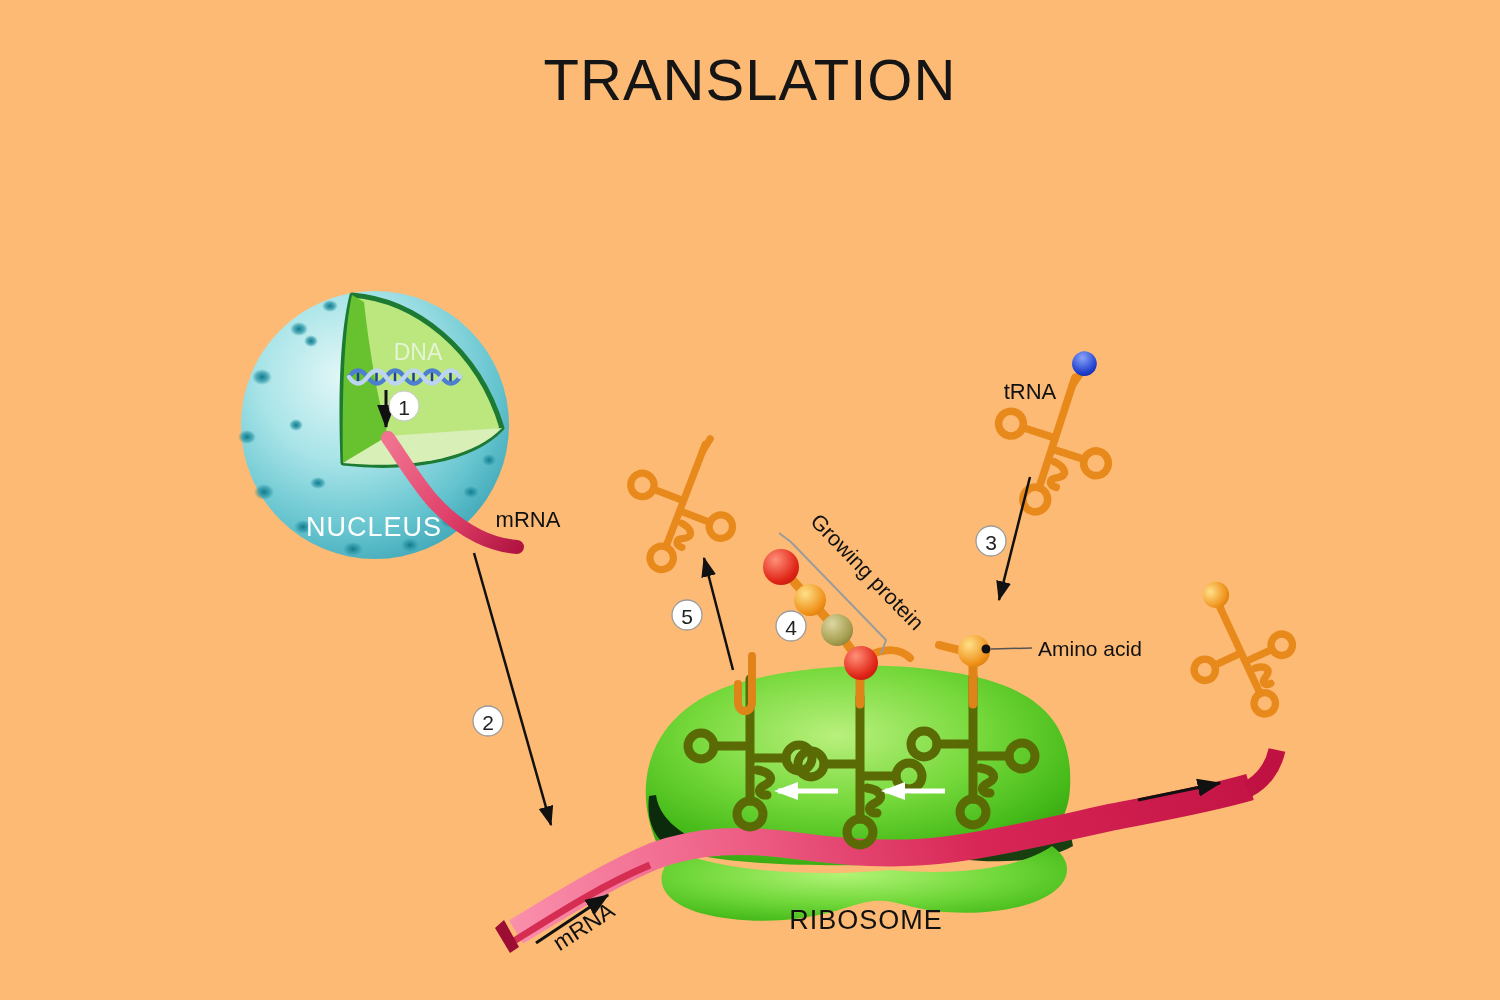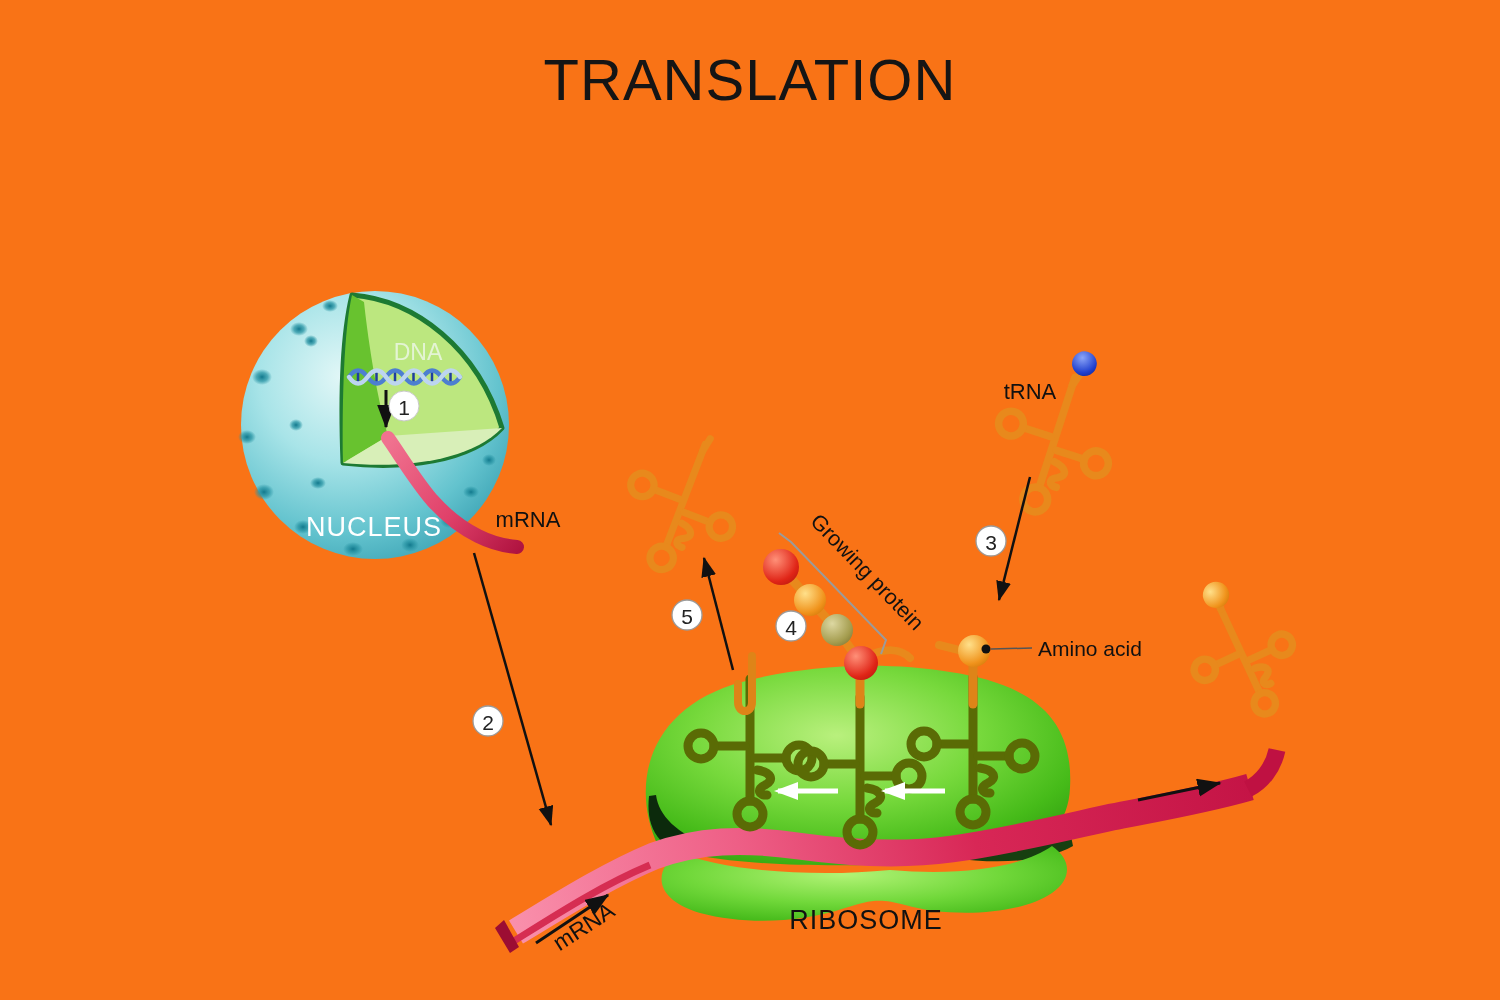--- a/index.html
+++ b/index.html
@@ -1,16 +1,16 @@
 <!DOCTYPE html>
 <html><head>
 <meta charset="utf-8">
 <style>
   html,body{margin:0;padding:0;background:#ffffff;}
-  .stage{position:relative;width:1500px;height:1000px;background:#f97316;overflow:hidden;}
+  .stage{position:relative;width:1500px;height:1000px;background:#fdba74;overflow:hidden;}
   svg text{font-family:"Liberation Sans","DejaVu Sans",sans-serif;}
   .title-text{font-size:58px;fill:#151515;letter-spacing:1px;}
   .label-white{fill:#ffffff;}
   .label-black{fill:#111111;}
   .badge-num{font-size:21px;fill:#222222;}
 </style>
 </head>
 <body>
 
 <div class="stage">

